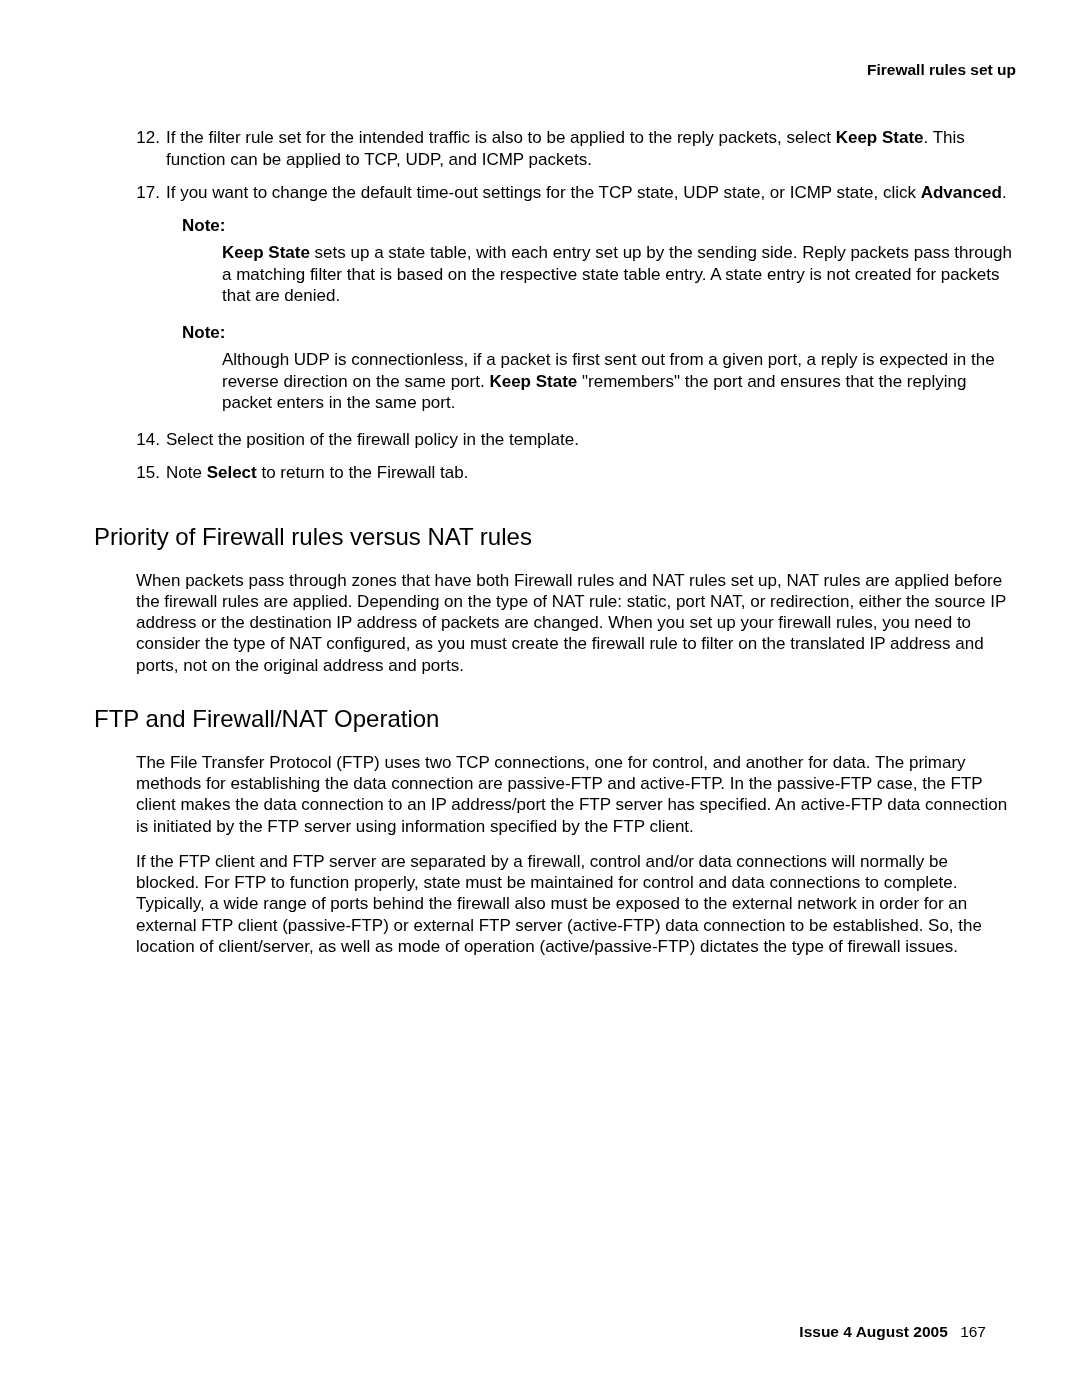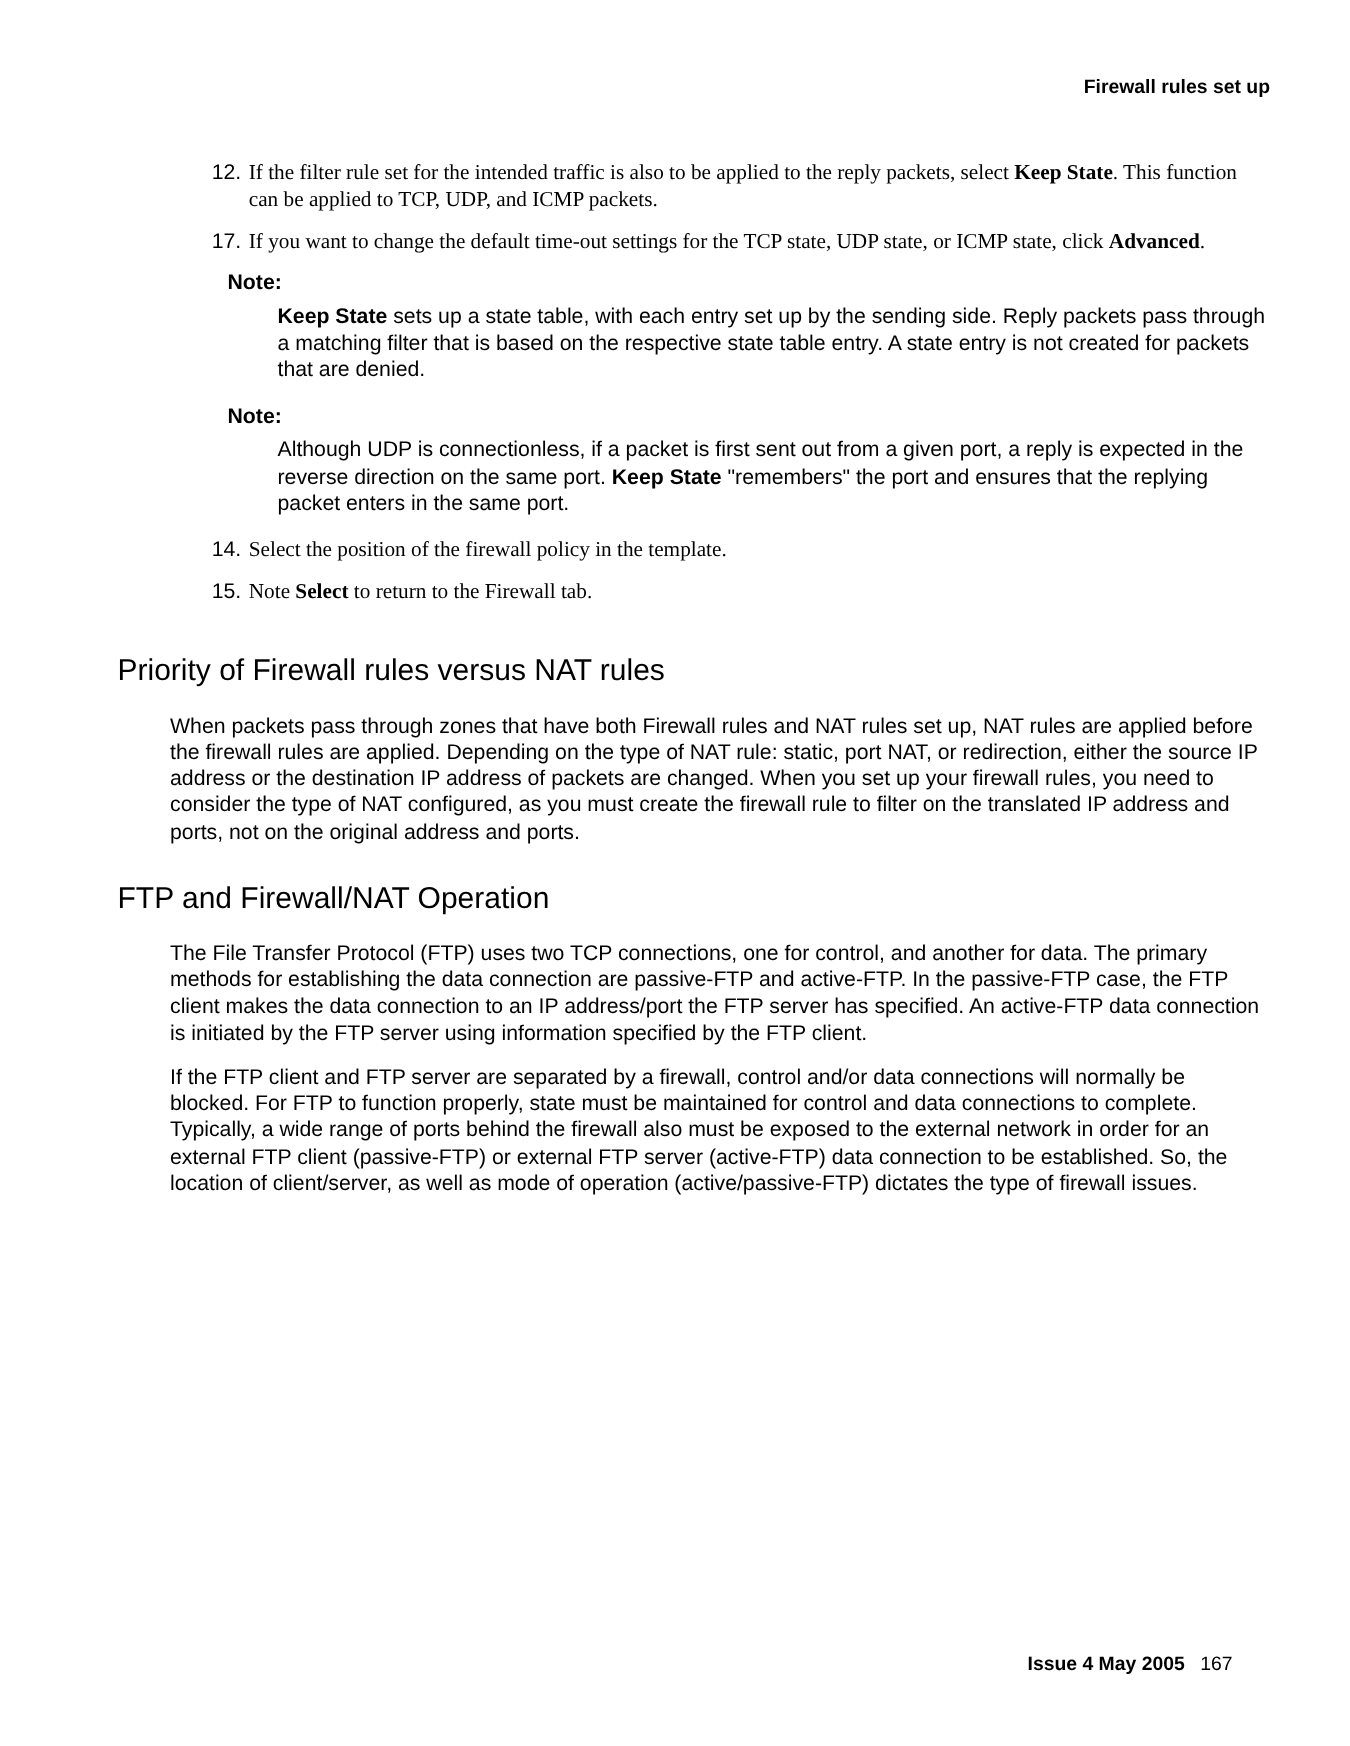--- a/index.html
+++ b/index.html
@@ -25,25 +25,24 @@
   .bold { font-weight: bold; }
   .list-item {
     display: flex;
     margin-bottom: 12px;
   }
   .list-num {
     flex: 0 0 auto;
     width: 30px;
     text-align: right;
     margin-right: 6px;
-    margin-left: 69px;
+    margin-left: 36px;
   }
   .list-body {
     flex: 1;
-    font-family: Liberation Serif, serif;
   }
   .note-label {
     font-weight: bold;
     margin-left: 88px;
     margin-top: 8px;
     margin-bottom: 6px;
   }
   .note-body {
     margin-left: 128px;
     margin-right: 0;
@@ -122,15 +121,15 @@
   <p class="body-para">When packets pass through zones that have both Firewall rules and NAT rules set up, NAT rules are applied before the firewall rules are applied. Depending on the type of NAT rule: static, port NAT, or redirection, either the source IP address or the destination IP address of packets are changed. When you set up your firewall rules, you need to consider the type of NAT configured, as you must create the firewall rule to filter on the translated IP address and ports, not on the original address and ports.</p>
 
 
   <h2 class="section" style="margin-top:28px">FTP and Firewall/NAT Operation</h2>
   <p class="body-para">The File Transfer Protocol (FTP) uses two TCP connections, one for control, and another for data. The primary methods for establishing the data connection are passive-FTP and active-FTP. In the passive-FTP case, the FTP client makes the data connection to an IP address/port the FTP server has specified. An active-FTP data connection is initiated by the FTP server using information specified by the FTP client.</p>
   <p class="body-para">If the FTP client and FTP server are separated by a firewall, control and/or data connections will normally be blocked. For FTP to function properly, state must be maintained for control and data connections to complete. Typically, a wide range of ports behind the firewall also must be exposed to the external network in order for an external FTP client (passive-FTP) or external FTP server (active-FTP) data connection to be established. So, the location of client/server, as well as mode of operation (active/passive-FTP) dictates the type of firewall issues.</p>
 
 </div>
 
 <div class="footer">
-  <span>Issue 4   May 2005</span>
+  <span>Issue 4   August 2005</span>
   <span class="page-num">167</span>
 </div>
 
 </body></html>

